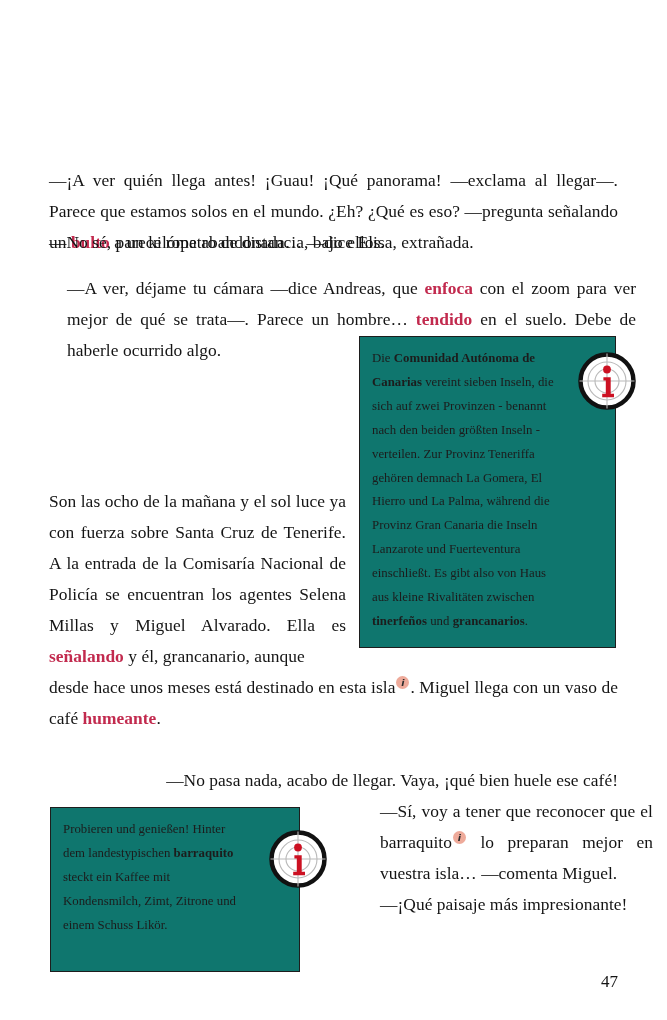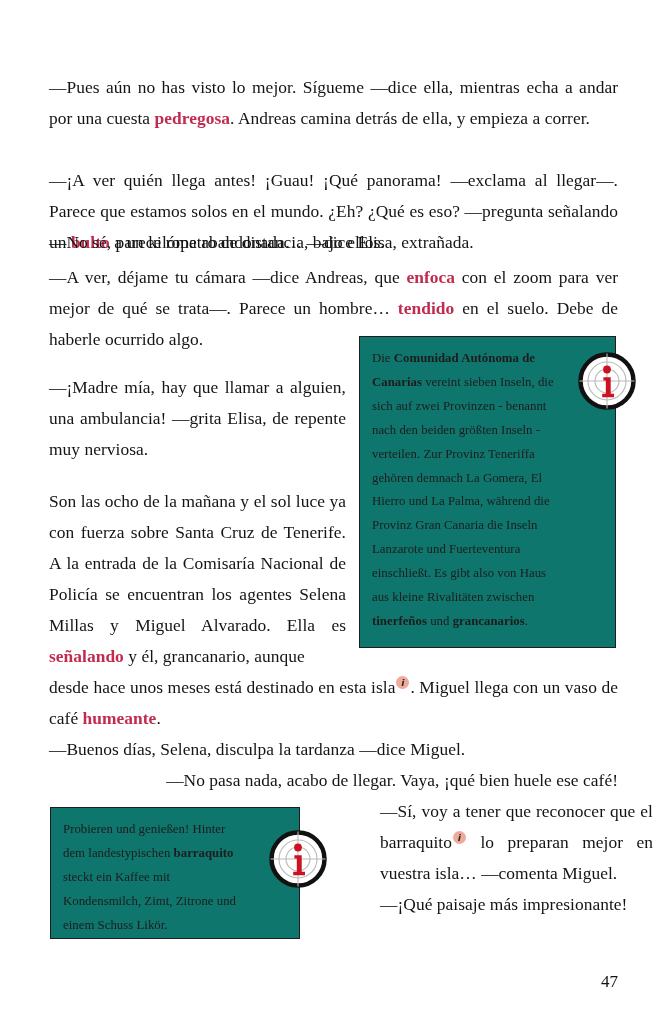--- a/index.html
+++ b/index.html
@@ -78,21 +78,21 @@
     top: 336px;
     width: 257px;
     height: 312px;
   }
   #info-box-canarias .inner { padding: 10px 58px 8px 12px; }
 
   #info-box-barraquito {
     left: 50px;
     top: 807px;
     width: 250px;
-    height: 132px;
+    height: 165px;
   }
   #info-box-barraquito .inner { padding: 10px 52px 8px 12px; }
 
   
   .info-icon {
     position: absolute;
     width: 58px;
     height: 58px;
   }
   #icon-canarias { left: 578px; top: 352px; }
@@ -142,51 +142,42 @@
       <circle cx="29" cy="29" r="26.5" fill="#ffffff" stroke="#111111" stroke-width="4.5"></circle>
       <circle cx="29" cy="29" r="19" fill="none" stroke="#b9b9b9" stroke-width="1.1"></circle>
       <circle cx="29" cy="29" r="12" fill="none" stroke="#b9b9b9" stroke-width="1.1"></circle>
       <line x1="29" y1="1.5" x2="29" y2="56.5" stroke="#b9b9b9" stroke-width="1.1"></line>
       <line x1="1.5" y1="29" x2="56.5" y2="29" stroke="#b9b9b9" stroke-width="1.1"></line>
       <circle cx="29" cy="17.5" r="3.9" fill="#cc1122"></circle>
       <path d="M25.4 25.2 h7.3 v16.6 h3.3 v3.4 H24.2 v-3.4 h3.6 V28.6 h-2.4 z" fill="#cc1122"></path>
     </svg>
   </div>
 
-  <div class="textcol full" style="top:72px;">
-    <p><span>—Pues aún no has visto lo mejor. Sígueme —dice ella, mientras echa a andar por una cuesta </span><span class="hl">pedregosa</span><span>. Andreas camina detrás de ella, y empieza a correr.</span></p>
-  </div>
 
   <div class="textcol full" style="top:165px;">
     <p><span>—¡A ver quién llega antes! ¡Guau! ¡Qué panorama! —exclama al llegar—. Parece que estamos solos en el mundo. ¿Eh? ¿Qué es eso? —pregunta señalando un </span><span class="hl">bulto</span><span> a un kilómetro de distancia, bajo ellos.</span></p>
   </div>
 
   <div class="textcol full nojust" style="top:227px;">
     <p>—No sé, parece ropa abandonada… —dice Elisa, extrañada.</p>
   </div>
 
-  <div class="textcol full" style="top:262px;width:569px;">
+  <div class="textcol full" style="top:273px;width:569px;margin-left:18px;">
     <p><span>—A ver, déjame tu cámara —dice Andreas, que </span><span class="hl">enfoca</span><span> con el zoom para ver mejor de qué se trata—. Parece un hombre… </span><span class="hl">tendido</span><span> en el suelo. Debe de haberle ocurrido algo.</span></p>
   </div>
 
-  <div class="textcol narrow" style="top:372px;">
-    <p>—¡Madre mía, hay que llamar a alguien, una ambulancia! —grita Elisa, de repente muy nerviosa.</p>
-  </div>
 
   <div class="textcol narrow" style="top:486px;">
     <p><span>Son las ocho de la mañana y el sol luce ya con fuerza sobre Santa Cruz de Tenerife. A la entrada de la Comisaría Nacional de Policía se encuentran los agentes Selena Millas y Miguel Alvarado. Ella es </span><span class="hl">señalando</span><span> y él, grancanario, aunque</span></p>
   </div>
 
   <div class="textcol full" style="top:672px;">
     <p><span>desde hace unos meses está destinado en esta isla</span><span class="supmark">i</span><span>. Miguel llega con un vaso de café </span><span class="hl">humeante</span><span>.</span></p>
   </div>
 
-  <div class="textcol full nojust" style="top:734px;">
-    <p>—Buenos días, Selena, disculpa la tardanza —dice Miguel.</p>
-  </div>
 
   <div class="textcol full nojust" style="top:765px;text-align:right;">
     <p>—No pasa nada, acabo de llegar. Vaya, ¡qué bien huele ese café!</p>
   </div>
 
   <div class="textcol rightcol" style="top:796px;">
     <p><span>—Sí, voy a tener que reconocer que el barraquito</span><span class="supmark">i</span><span> lo preparan mejor en vuestra isla… —comenta Miguel.</span></p>
   </div>
 
   <div class="textcol rightcol" style="top:889px;">

